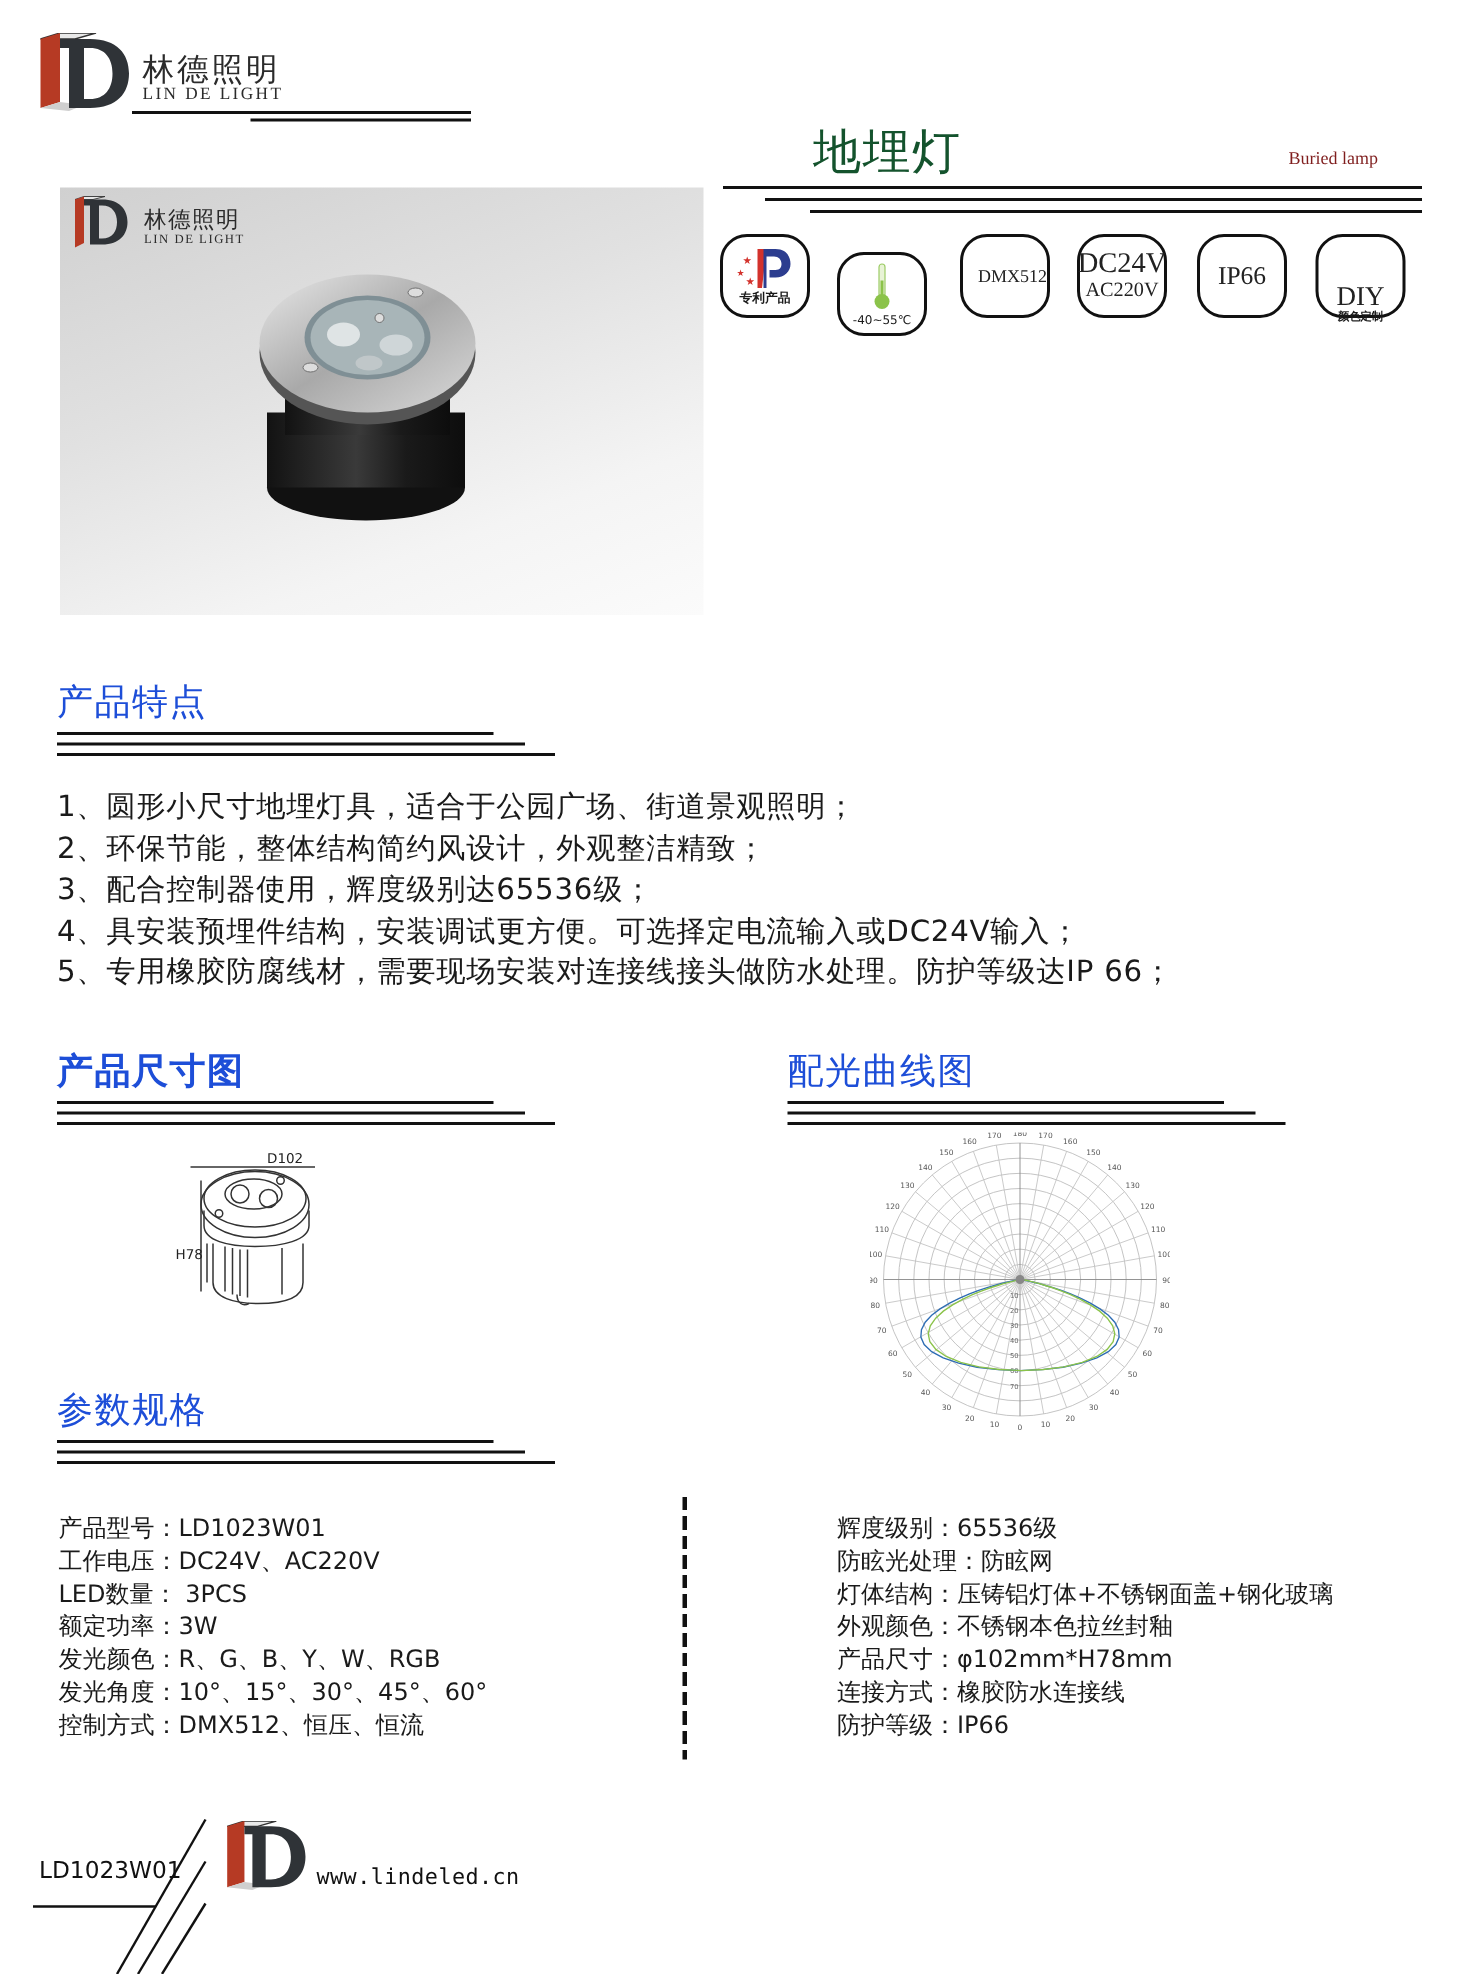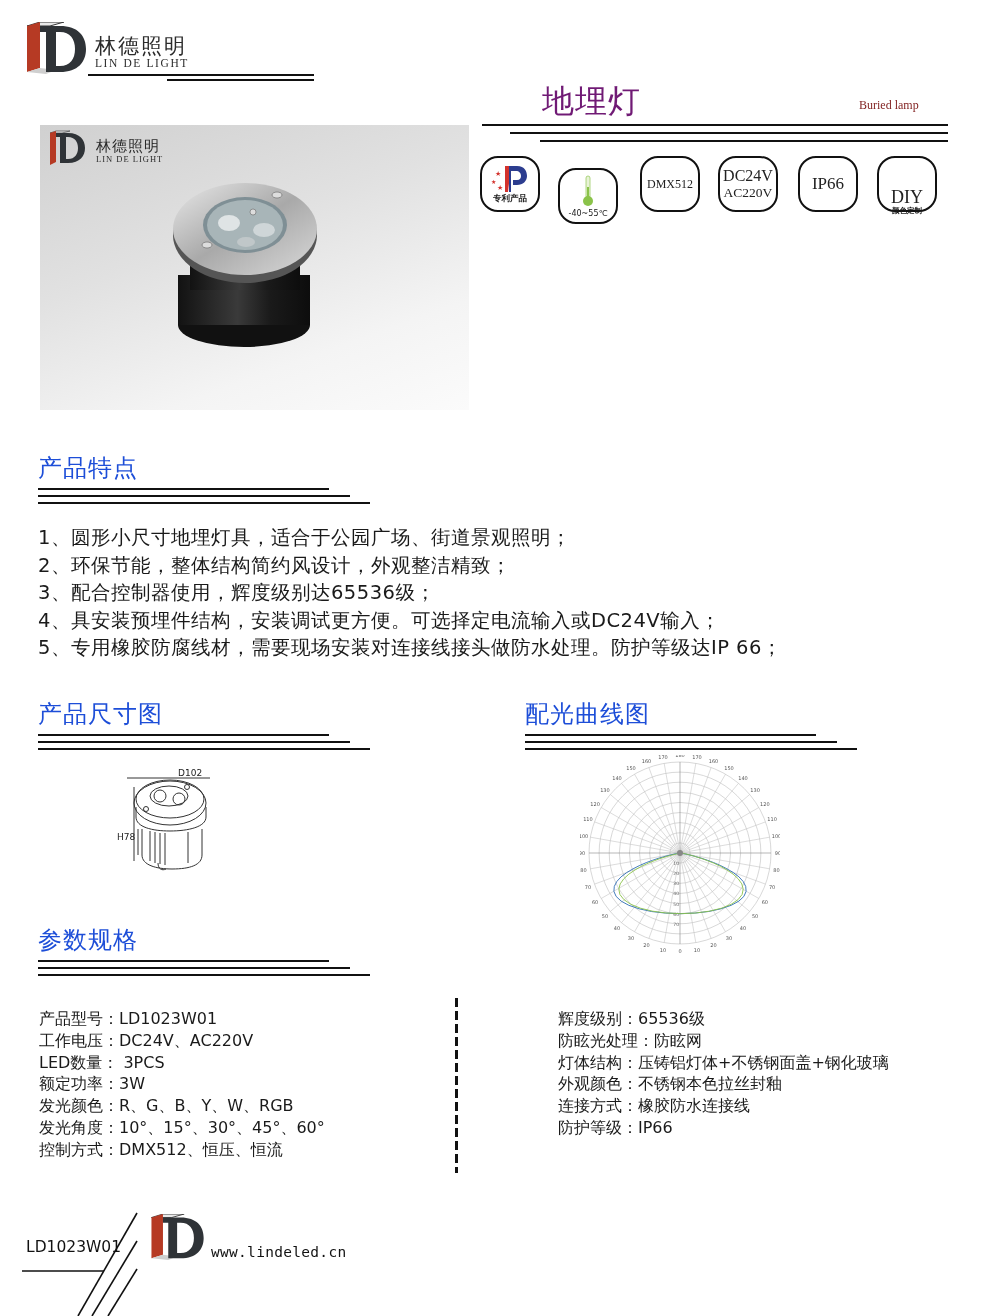--- a/index.html
+++ b/index.html
@@ -5,21 +5,21 @@
   * { box-sizing: border-box; margin: 0; padding: 0; }
   html, body { width: 986px; height: 1316px; background: #ffffff; overflow: hidden; }
   body { position: relative; font-family: "DejaVu Sans", "Liberation Sans", sans-serif; color: #1a1a1a; }
   .abs { position: absolute; }
   .line { position: absolute; background: #111; }
 
   
   .logo-cn { font-family: "DejaVu Serif", "Liberation Serif", serif; font-size: 21px; letter-spacing: 2px; color: #2b2b2b; }
   .logo-en { font-family: "Liberation Serif", "DejaVu Serif", serif; font-size: 11.5px; letter-spacing: 1.6px; color: #2b2b2b; }
 
-  .title-cn { font-size: 32px; font-weight: 500; color: #701a75; letter-spacing: 1px; }
+  .title-cn { font-size: 32px; font-weight: 500; color: #14532d; letter-spacing: 1px; }
   .title-en { font-family: "Liberation Serif", "DejaVu Serif", serif; font-size: 12px; color: #7f1d1d; }
 
   .photo { background: linear-gradient(160deg, #d0d0d0 0%, #e1e1e1 40%, #f4f4f4 75%, #fbfbfb 100%); overflow: hidden; }
 
   .badge { position: absolute; width: 60px; height: 56px; border: 2px solid #111; border-radius: 18px; background: #fff;
            display: flex; flex-direction: column; align-items: center; justify-content: center; text-align: center; }
   .badge .serif { font-family: "Liberation Serif", "DejaVu Serif", serif; color: #222; }
 
   .section-h { font-size: 24px; color: #1d4ed8; letter-spacing: 1px; }
 
@@ -105,26 +105,26 @@
 
 <div class="badge" style="left:558px;top:156px;margin-top:12px;">
   <svg width="14" height="32" viewBox="0 0 14 32">
     <rect x="5" y="1" width="4" height="22" rx="2" fill="#e8f3d6" stroke="#9ccc65" stroke-width="0.8"></rect>
     <rect x="6" y="12" width="2" height="12" fill="#8bc34a"></rect>
     <circle cx="7" cy="26" r="5" fill="#8bc34a"></circle>
   </svg>
   <span style="font-size:8px;margin-top:2px;">-40~55℃</span>
 </div>
 
-<div class="badge" style="left:640px;top:156px;">
+<div class="badge" style="left:640px;top:156px;align-items:flex-end;">
   <span class="serif" style="font-size:12px;">DMX512</span>
 </div>
 
 <div class="badge" style="left:718px;top:156px;">
-  <span class="serif" style="font-size:16px;line-height:17px;">DC24V</span>
+  <span class="serif" style="font-size:19px;line-height:17px;">DC24V</span>
   <span class="serif" style="font-size:13.5px;line-height:17px;">AC220V</span>
 </div>
 
 <div class="badge" style="left:798px;top:156px;">
   <span class="serif" style="font-size:17px;">IP66</span>
 </div>
 
 <div class="badge" style="left:877px;top:156px;">
   <span class="serif" style="font-size:18px;line-height:17px;margin-top:36px;">DIY</span>
   <span style="font-size:7.5px;font-weight:bold;">颜色定制</span>
@@ -136,21 +136,21 @@
 <div class="line" style="left:38px;top:502px;width:332px;height:2px;"></div>
 
 <div class="abs" style="left:38px;top:524px;">
   <div class="feature">1、圆形小尺寸地埋灯具，适合于公园广场、街道景观照明；</div>
   <div class="feature">2、环保节能，整体结构简约风设计，外观整洁精致；</div>
   <div class="feature">3、配合控制器使用，辉度级别达65536级；</div>
   <div class="feature">4、具安装预埋件结构，安装调试更方便。可选择定电流输入或DC24V输入；</div>
   <div class="feature">5、专用橡胶防腐线材，需要现场安装对连接线接头做防水处理。防护等级达IP 66；</div>
 </div>
 
-<div class="abs section-h" style="left:38px;top:698px;">产品尺寸图</div>
+<div class="abs section-h" style="left:38px;top:698px;font-weight:bold;">产品尺寸图</div>
 <div class="line" style="left:38px;top:734px;width:291px;height:2px;"></div>
 <div class="line" style="left:38px;top:741px;width:312px;height:2px;"></div>
 <div class="line" style="left:38px;top:748px;width:332px;height:2px;"></div>
 
 <div class="abs" style="left:110px;top:765px;width:130px;height:125px;">
   <svg width="130" height="125" viewBox="0 0 130 125" fill="none" stroke="#333" stroke-width="1">
     <line x1="17" y1="13" x2="100" y2="13"></line>
     <line x1="24" y1="22" x2="24" y2="96"></line>
     <ellipse cx="60" cy="38" rx="36" ry="22"></ellipse>
     <ellipse cx="60" cy="34" rx="34" ry="19"></ellipse>
@@ -289,20 +289,21 @@
   <div class="spec-row"><span>控制方式：</span><span>DMX512、恒压、恒流</span></div>
 </div>
 
 <div class="dash" style="top:998px;height:175px;"></div>
 
 <div class="abs" style="left:558px;top:1008px;">
   <div class="spec-row"><span>辉度级别：</span><span>65536级</span></div>
   <div class="spec-row"><span>防眩光处理：</span><span>防眩网</span></div>
   <div class="spec-row"><span>灯体结构：</span><span>压铸铝灯体+不锈钢面盖+钢化玻璃</span></div>
   <div class="spec-row"><span>外观颜色：</span><span>不锈钢本色拉丝封釉</span></div>
+  <div class="spec-row"><span>产品尺寸：</span><span>φ102mm*H78mm</span></div>
   <div class="spec-row"><span>连接方式：</span><span>橡胶防水连接线</span></div>
   <div class="spec-row"><span>防护等级：</span><span>IP66</span></div>
 </div>
 
 <div class="abs foot-model" style="left:26px;top:1238px;">LD1023W01</div>
 <svg class="abs" style="left:20px;top:1210px;" width="120" height="106" viewBox="0 0 120 106">
   <line x1="2" y1="61" x2="84" y2="61" stroke="#111" stroke-width="1.6"></line>
   <line x1="117" y1="3" x2="58" y2="106" stroke="#111" stroke-width="1.6"></line>
   <line x1="117" y1="31" x2="72" y2="106" stroke="#111" stroke-width="1.6"></line>
   <line x1="117" y1="59" x2="88" y2="106" stroke="#111" stroke-width="1.6"></line>

